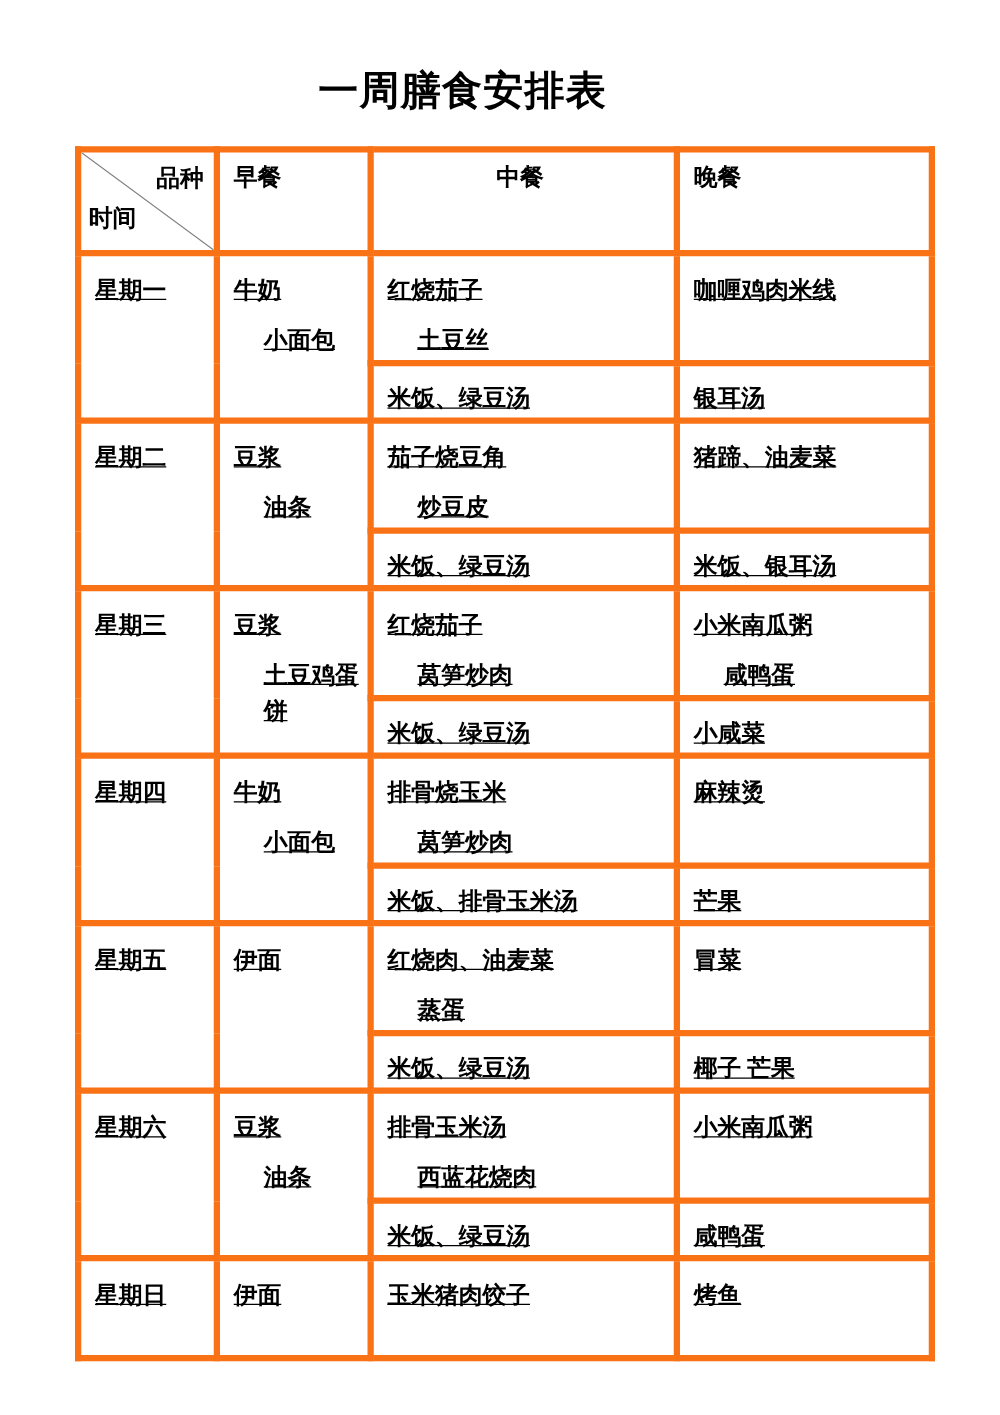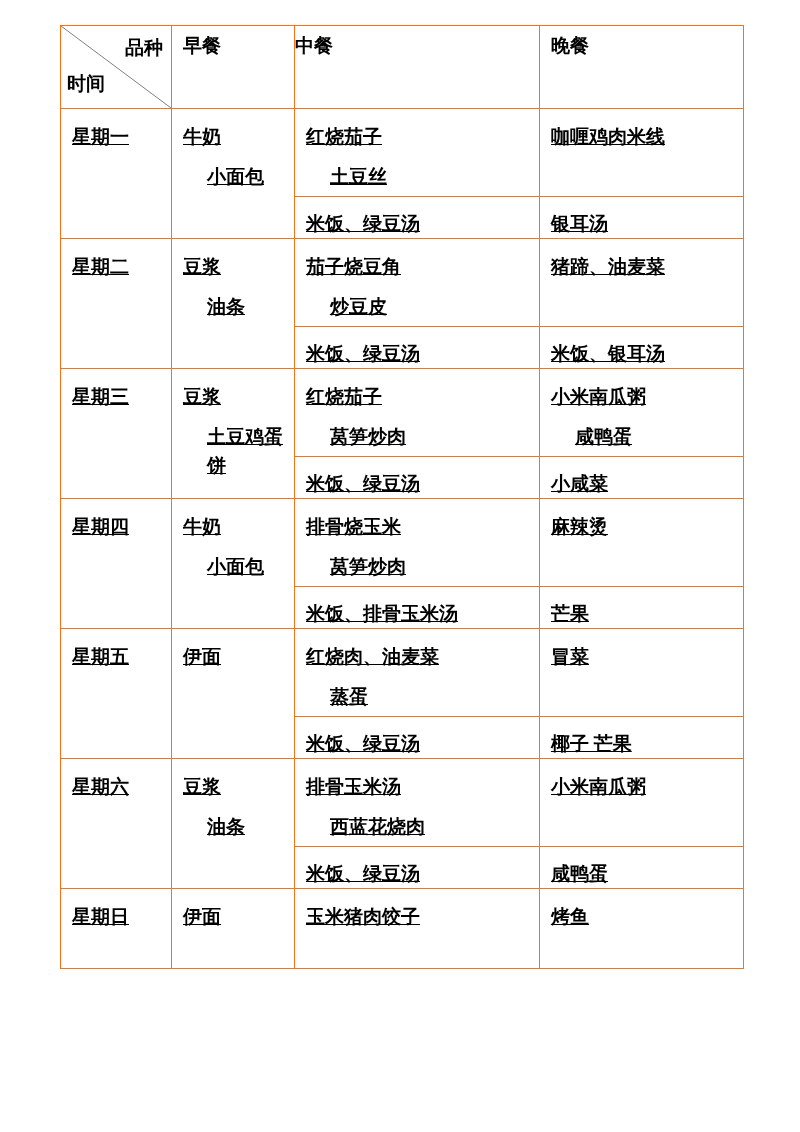--- a/index.html
+++ b/index.html
@@ -14,51 +14,52 @@
     letter-spacing:1px;
   }
 
   table.meal-table {
     border-collapse:collapse;
     table-layout:fixed;
     width:683px;
     margin:25px 0 0 60px;
   }
   .meal-table td {
-    border:1px solid #f97316;
+    border:5px solid #f97316;
     vertical-align:top;
     font-size:19px;
     font-weight:bold;
     padding:13px 6px 0 11px;
     overflow:hidden;
   }
   tr.header-row    { height:83px; }
   tr.main-row      { height:88px; }
   tr.sub-row       { height:38px; }
   tr.single-row    { height:80px; }
 
   .header-row td { padding-top:7px; }
-  .header-row td.center { text-align:left; padding-left:0; }
+  .header-row td.center { text-align:center; padding-left:0; }
 
   td.corner { position:relative; padding:0; }
   td.corner svg.diag { position:absolute; left:0; top:0; width:100%; height:100%; }
   .corner-top    { position:absolute; top:8px;  right:8px;  line-height:28px; }
   .corner-bottom { position:absolute; bottom:10px; left:6px; line-height:28px; }
 
   .line { line-height:29px; min-height:29px;text-decoration:underline; }
   .line + .line { margin-top:11px;margin-left:24px; }
 
   td.sub { }
   td.sub .line { line-height:28px; min-height:28px; }
 </style>
 </head>
 <body>
 
 <div class="page">
 
+  <div class="page-title">一周膳食安排表</div>
 
   <table class="meal-table">
     <colgroup>
       <col style="width:111px">
         <col style="width:123px">
         <col style="width:245px">
         <col style="width:204px">
     </colgroup>
 
     <tbody>

